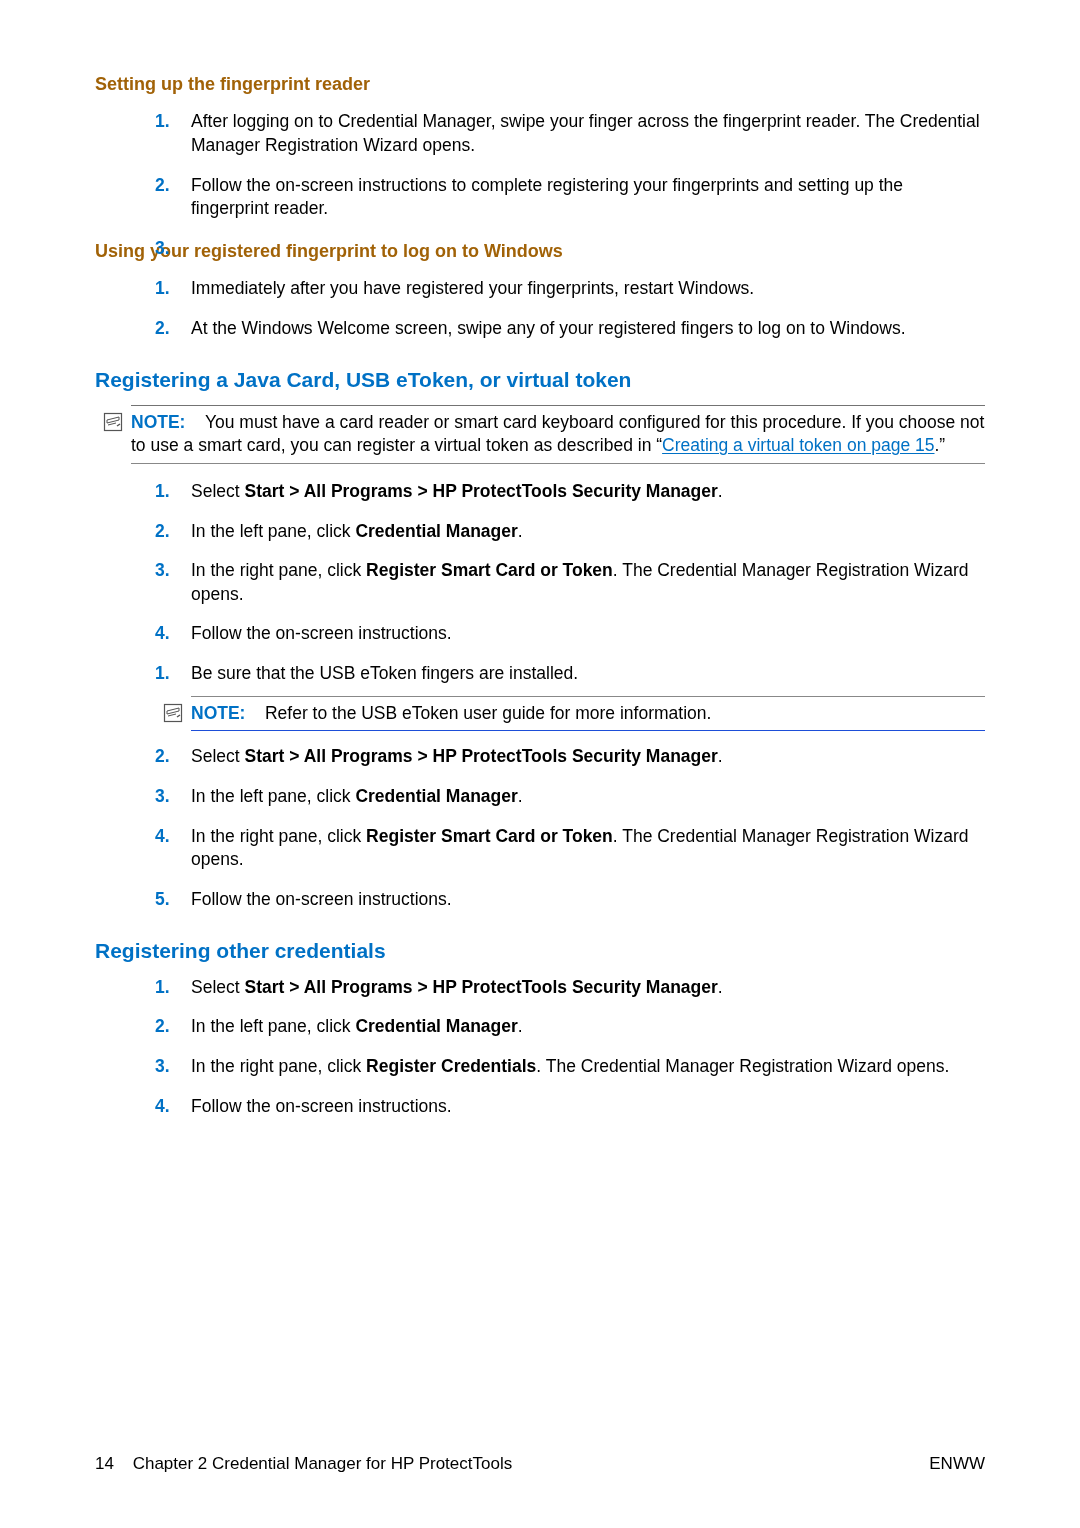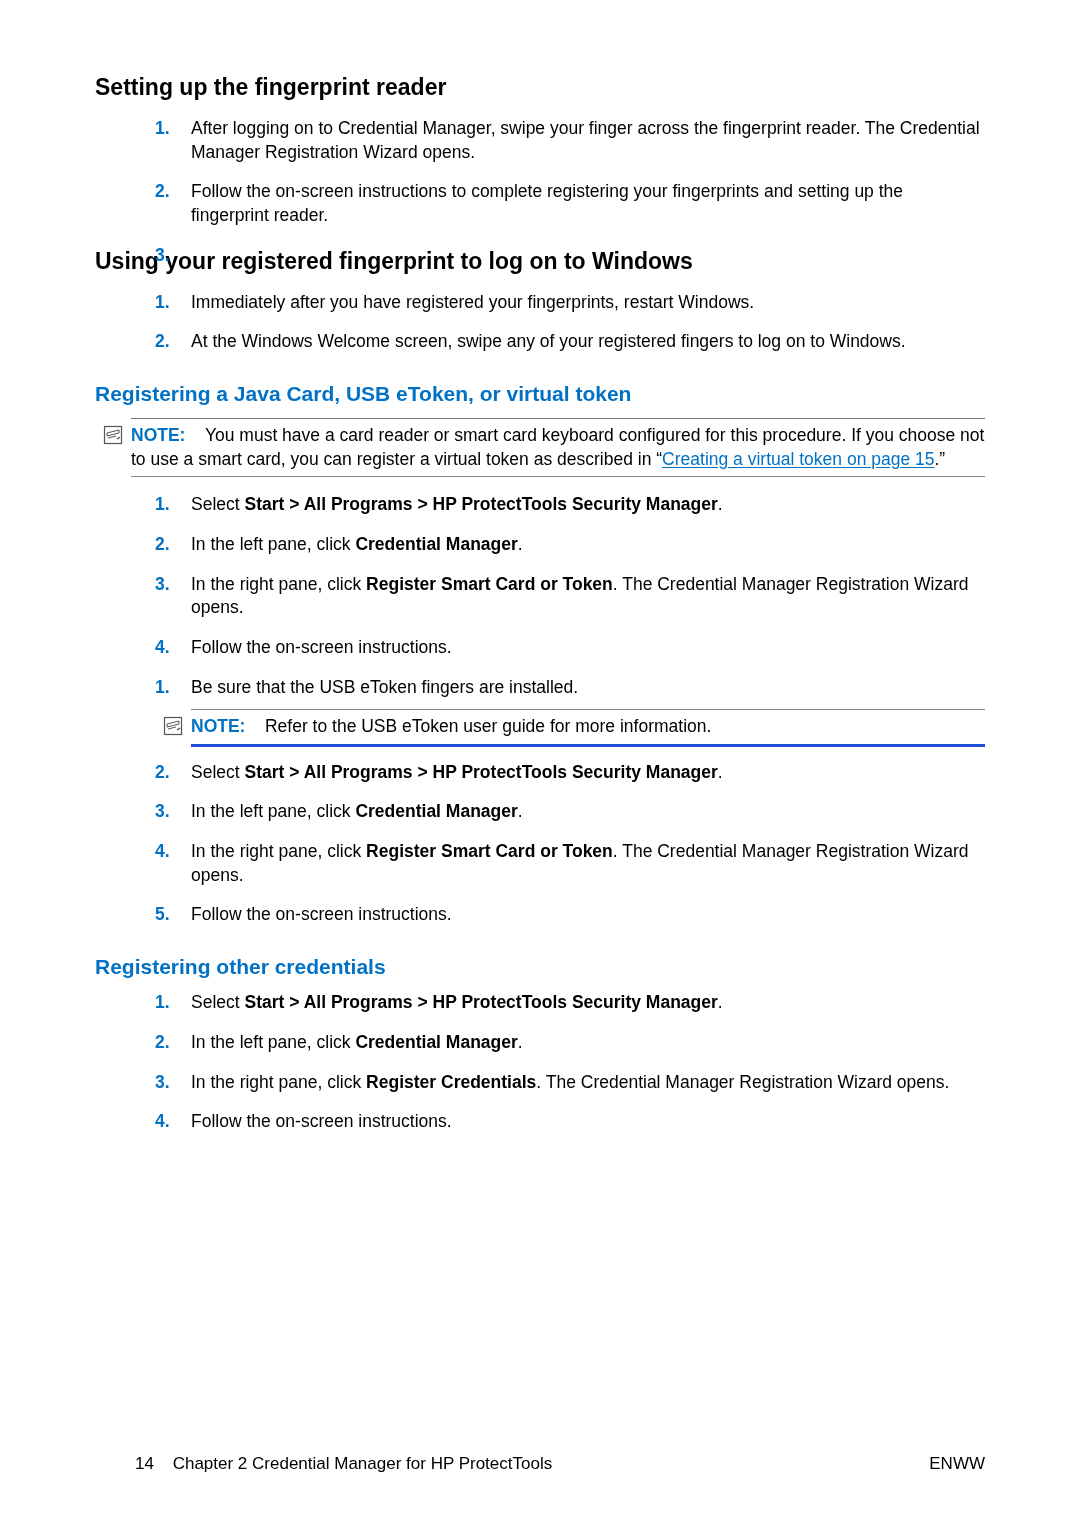--- a/index.html
+++ b/index.html
@@ -14,23 +14,23 @@
     color: #000000;
     font-size: 17.5px;
     line-height: 1.35;
     position: relative;
   }
   .page {
     padding: 72px 95px 0 95px;
     box-sizing: border-box;
   }
   .h4 {
-    color: #000000;
-    font-weight: bold;
-    font-size: 23px;
+    color: #a16207;
+    font-weight: bold;
+    font-size: 18px;
     margin: 0 0 14px 0;
   }
   .h3 {
     color: #0071c5;
     font-weight: bold;
     font-size: 21px;
     margin: 26px 0 10px 0;
   }
   ol.steps {
     list-style: none;
@@ -72,40 +72,40 @@
   }
   .note-text { }
   .link-text {
     color: #0071c5;
     text-decoration: underline;
     text-underline-offset: 2px;
   }
   .note-nested {
     margin: 8px 0 0 96px;
     border-top: 1px solid #888888;
-    border-bottom: 3px solid #1d4ed8;
+    border-bottom: 1px solid #1d4ed8;
     padding: 5px 0 5px 0;
     position: relative;
   }
   .note-nested .note-icon {
     left: -28px;
     top: 6px;
   }
 
   .footer {
     position: absolute;
     left: 95px;
     right: 95px;
     bottom: 52px;
     font-size: 17px;
     display: flex;
     justify-content: space-between;
     align-items: baseline;
   }
-  .footer .pg { margin-right: 14px; margin-left: 40px; }
+  .footer .pg { margin-right: 14px; }
 </style>
 </head>
 <body>
 
 <div class="page">
 
   <div class="h4">Setting up the fingerprint reader</div>
   <ol class="steps">
     <li>
       <span class="num">1.</span>

